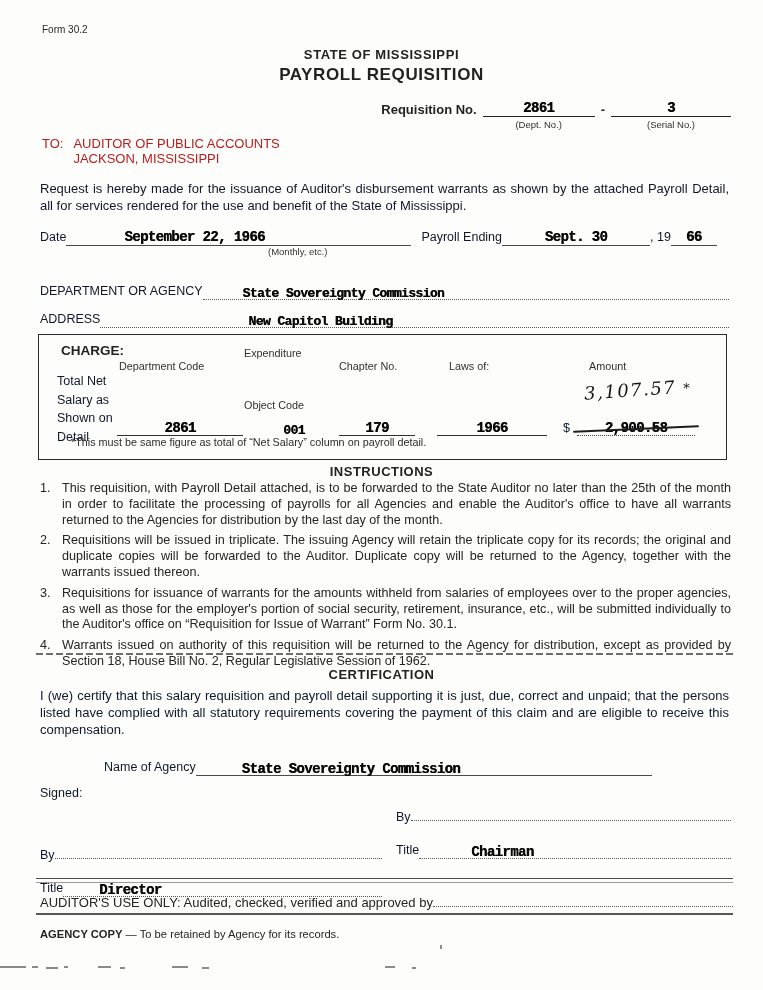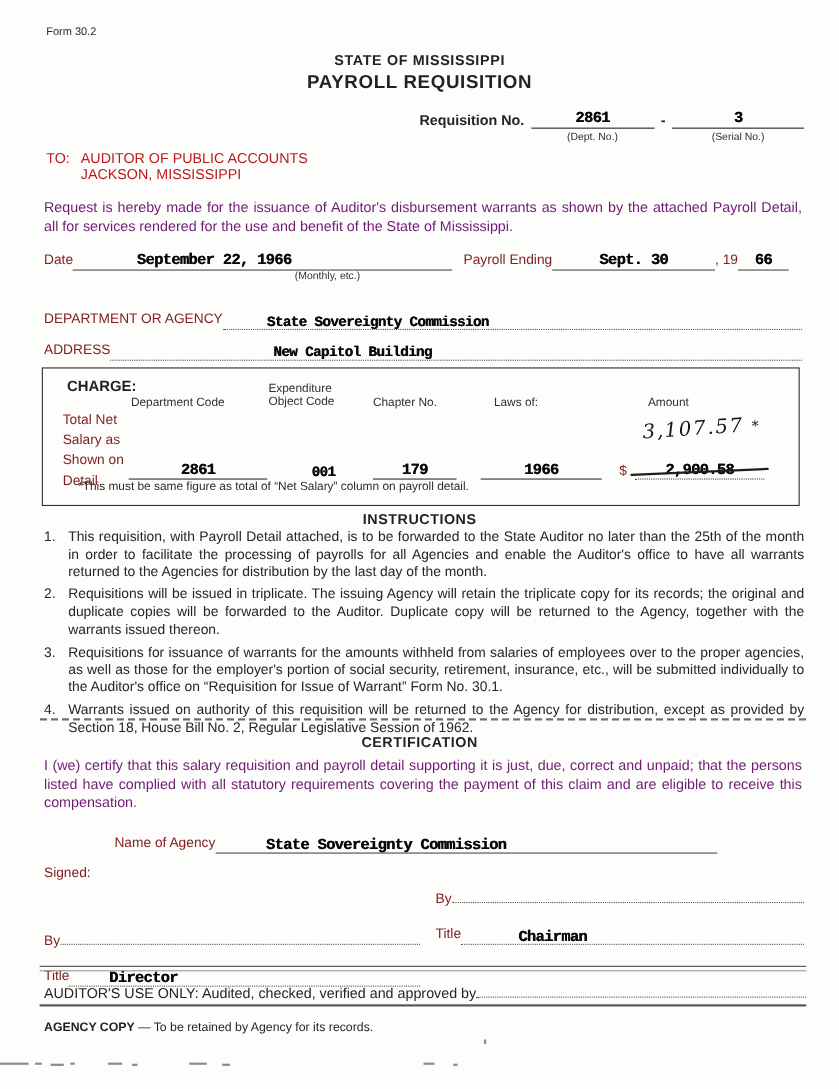--- a/index.html
+++ b/index.html
@@ -6,24 +6,24 @@
   .page{
     position:relative;
     width:763px;height:990px;
     background:#fdfdfc;
     font-family:"Liberation Sans",sans-serif;
     color:#222;
     overflow:hidden;
   }
   .abs{position:absolute;}
   .center{text-align:center;width:100%;}
-  .lbl{font-size:12.5px;color:#7f1d1d;}
+  .lbl{font-size:12.5px;color:#0f172a;}
   .small{font-size:9.5px;color:#333;}
   .bold{font-weight:700;}
-  .para{font-size:13px;line-height:17px;text-align:justify;color:#701a75;}
+  .para{font-size:13px;line-height:17px;text-align:justify;color:#0f172a;}
   .typed{
     font-family:"Liberation Mono",monospace;
     font-weight:700;font-size:13px;letter-spacing:-0.6px;
     color:#080808;white-space:nowrap;
     text-shadow:0.4px 0 0 #111;
   }
   .typed.big{font-size:14px;}
   .hand{
     font-family:"DejaVu Serif",serif;font-style:italic;
     font-size:18px;color:#161616;letter-spacing:1.5px;white-space:nowrap;
@@ -115,21 +115,21 @@
   <div class="abs row" style="left:40px;right:34px;top:309px;">
     <span class="lbl">ADDRESS</span>
     <span class="fill-dot flex1" style="text-indent:148px;"><span class="typed" style="position:relative;top:2px;">New Capitol Building</span></span>
   </div>
 
   <div class="abs chargebox">
     <span class="abs bold" style="left:22px;top:8px;font-size:13.5px;">CHARGE:</span>
     <span class="chh" style="left:80px;top:25px;width:140px;">Department Code</span>
     <span class="chh" style="left:205px;top:12px;width:100px;line-height:12px;">
       <span style="display:block;">Expenditure</span>
-      <span style="display:block;">Object Code</span>
+      <span style="display:block;margin-top:40px;">Object Code</span>
     </span>
     <span class="chh" style="left:300px;top:25px;width:90px;">Chapter No.</span>
     <span class="chh" style="left:410px;top:25px;width:80px;">Laws of:</span>
     <span class="chh" style="left:550px;top:25px;width:100px;">Amount</span>
 
     <span class="abs lbl" style="left:18px;top:37px;line-height:18.5px;">
       <span style="display:block;">Total Net</span>
       <span style="display:block;">Salary as</span>
       <span style="display:block;">Shown on</span>
       <span style="display:block;">Detail</span>

